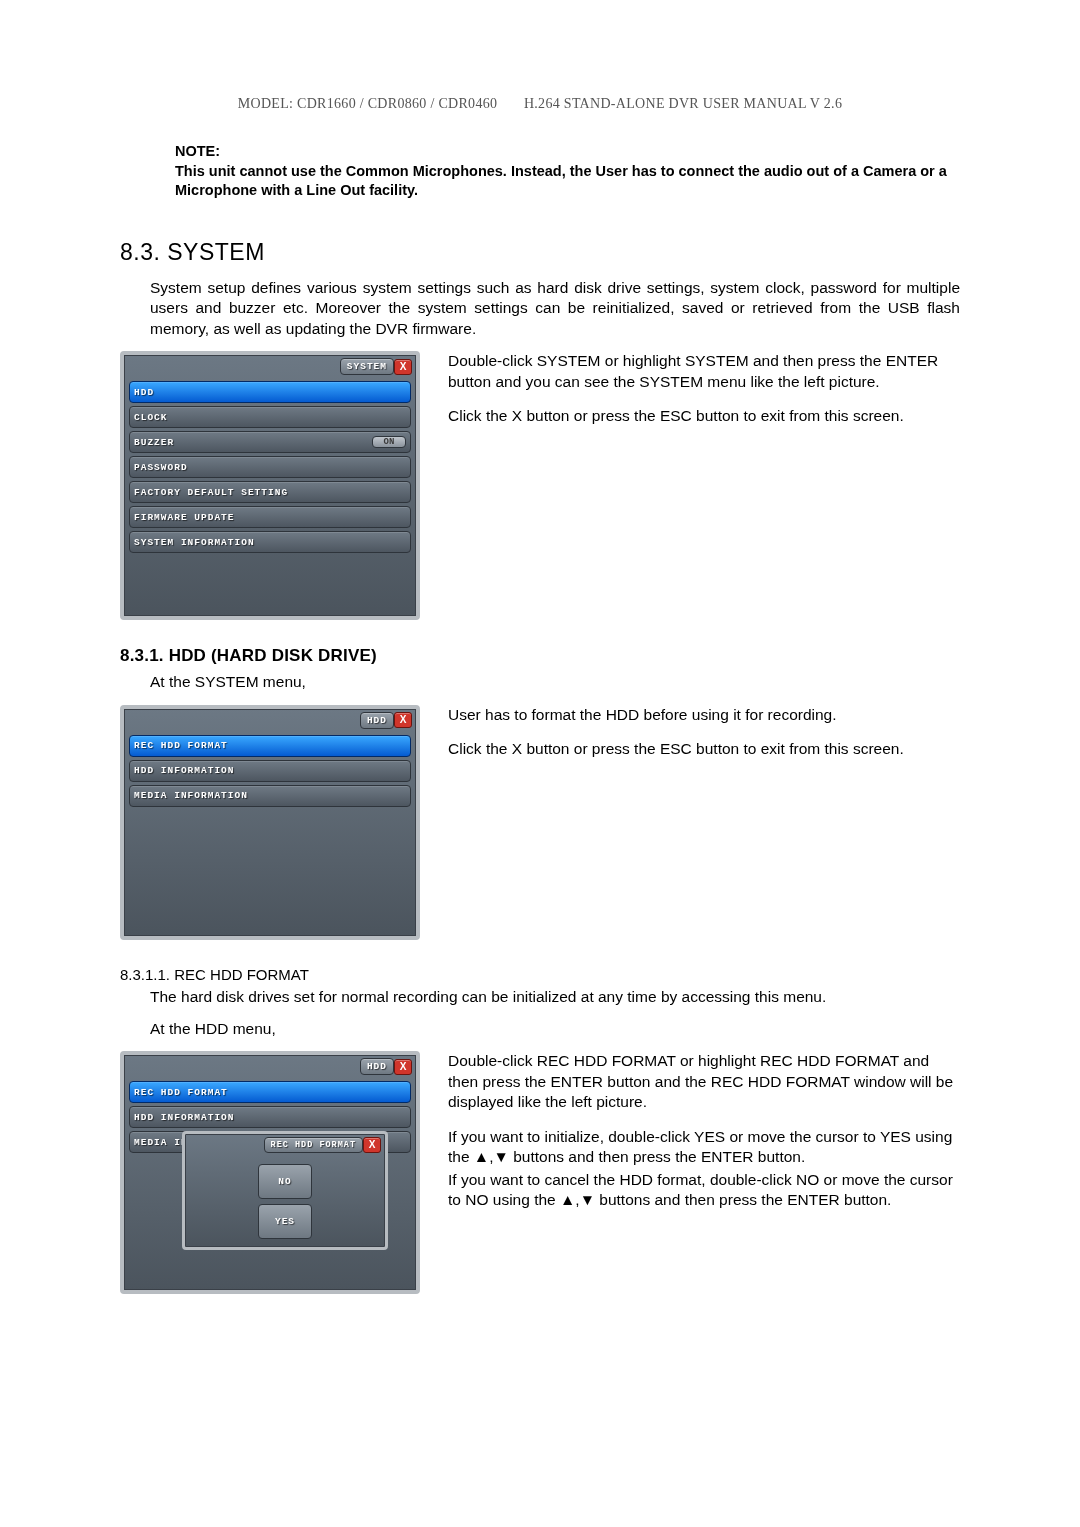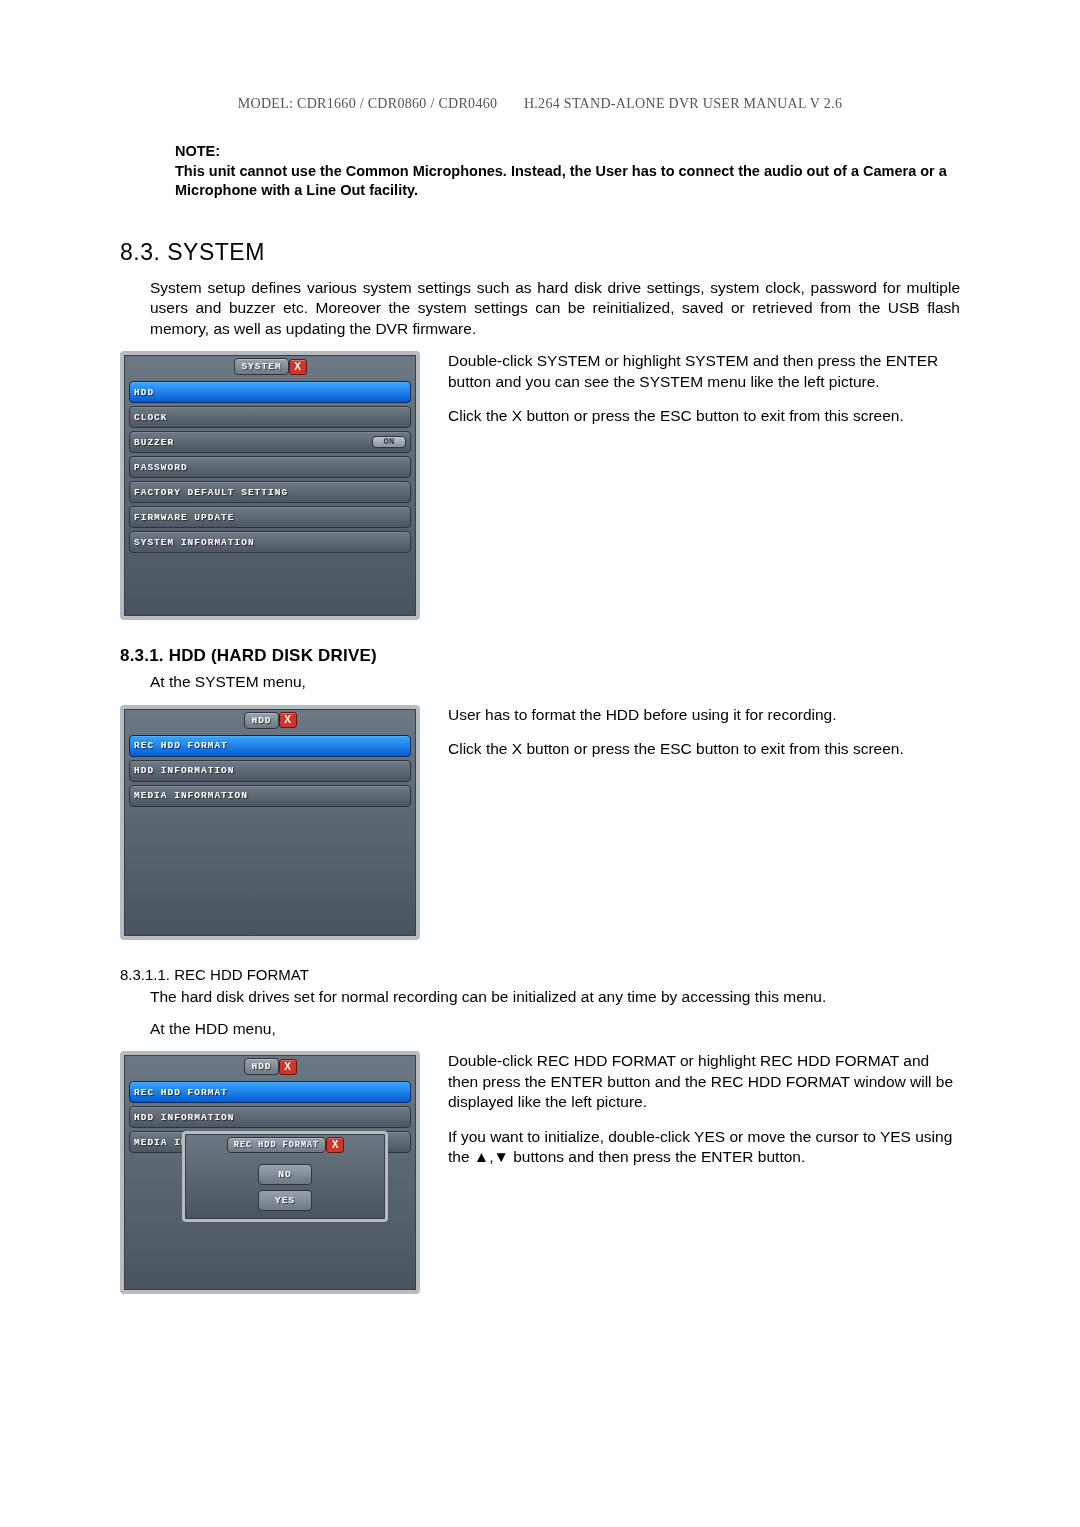--- a/index.html
+++ b/index.html
@@ -75,21 +75,21 @@
     border-radius: 4px;
     box-sizing: border-box;
     padding: 0;
     position: relative;
     box-shadow: inset 0 0 0 1px #3a4048;
   }
   .dvr-panel.tall { min-height: 208px; }
   .dvr-titlebar {
     display: flex;
     align-items: center;
-    justify-content: center;
+    justify-content: flex-end;
     padding: 3px 4px 3px 5px;
   }
   .dvr-title-chip, .dvr-item {
     background: linear-gradient(#9aa3ac, #6e7882);
     border: 1px solid #2f353c;
     border-radius: 4px;
     color: #fff;
     font-family: "Courier New", monospace;
     font-size: 9.5px;
     font-weight: bold;
@@ -171,21 +171,21 @@
     width: 52px;
     background: linear-gradient(#9aa3ac, #6e7882);
     border: 1px solid #2f353c;
     border-radius: 4px;
     color: #fff;
     font-family: "Courier New", monospace;
     font-size: 9.5px;
     font-weight: bold;
     letter-spacing: 1px;
     text-align: center;
-    padding: 4px 0;
+    padding: 11px 0;
     text-shadow: 1px 1px 1px rgba(0,0,0,0.6);
   }
   .page-num {
     text-align: center;
     font-family: "Times New Roman", serif;
     font-size: 14px;
     margin-top: 50px;
   }
   .arrow { font-family: Arial, sans-serif; }
 </style>
@@ -314,17 +314,20 @@
             <span class="dvr-btn">YES</span>
           </div>
         </div>
       </div>
     </div>
     <div class="right">
       <p>Double-click REC HDD FORMAT or highlight REC HDD FORMAT and then press the ENTER button and the REC HDD FORMAT window will be displayed like the left picture.</p>
       <p>
         <span>If you want to initialize, double-click YES or move the cursor to YES using the </span><span class="arrow">▲,▼</span><span> buttons and then press the ENTER button.</span>
       </p>
+      <p style="margin-top:-12px">
+        <span>If you want to cancel the HDD format, double-click NO or move the cursor to NO using the </span><span class="arrow">▲,▼</span><span> buttons and then press the ENTER button.</span>
+      </p>
     </div>
   </div>
 
 
 </div>
 
 </body></html>

